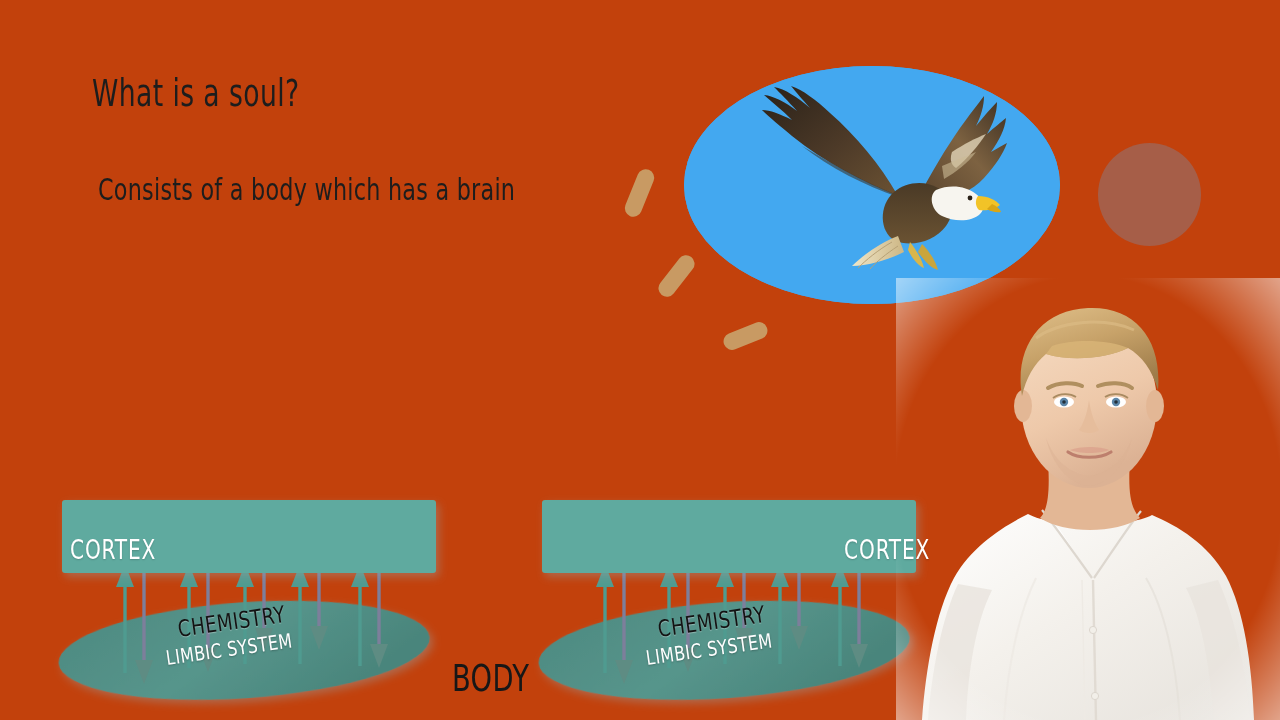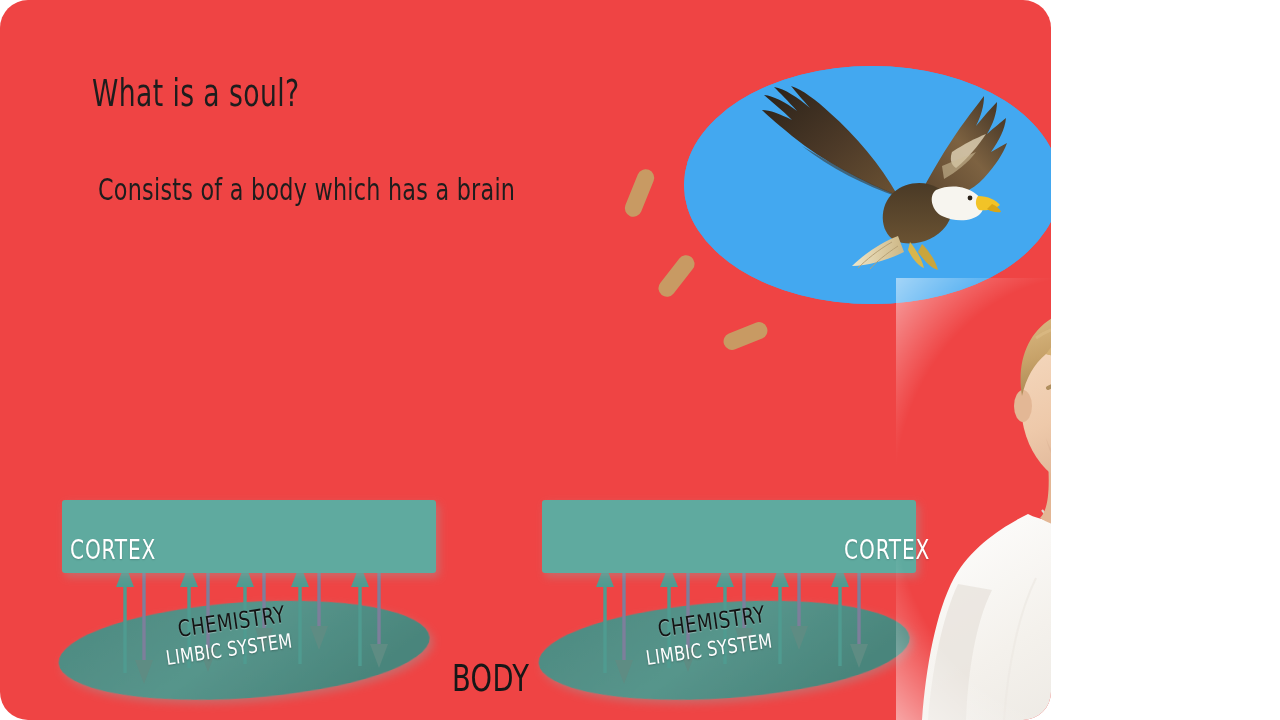--- a/index.html
+++ b/index.html
@@ -6,24 +6,23 @@
   html,body{margin:0;padding:0;}
   body{
     width:1280px;height:720px;
     background:#ffffff;
     font-family:"Liberation Sans", sans-serif;
     overflow:hidden;
     position:relative;
   }
   #slide{
     position:absolute;inset:0;
-    width:1051px;height:720px;
-    background:#ef4444;
+    width:1280px;height:720px;
+    background:#c2410c;
     overflow:hidden;
-    border-radius:28px;
   }
 
   
   .title{
     position:absolute;left:92px;top:74px;
     font-size:37px;line-height:1.1;
     color:#1d1d1d;
     font-family:"Liberation Sans Narrow","DejaVu Sans Condensed","Liberation Sans",sans-serif;
     transform:scaleX(.80);transform-origin:left center;
     white-space:nowrap;font-weight:400;letter-spacing:.5px;

